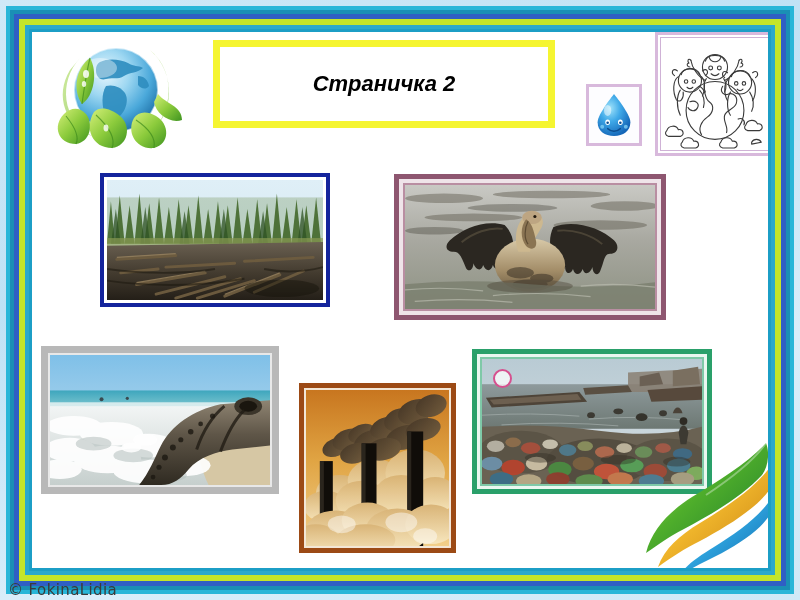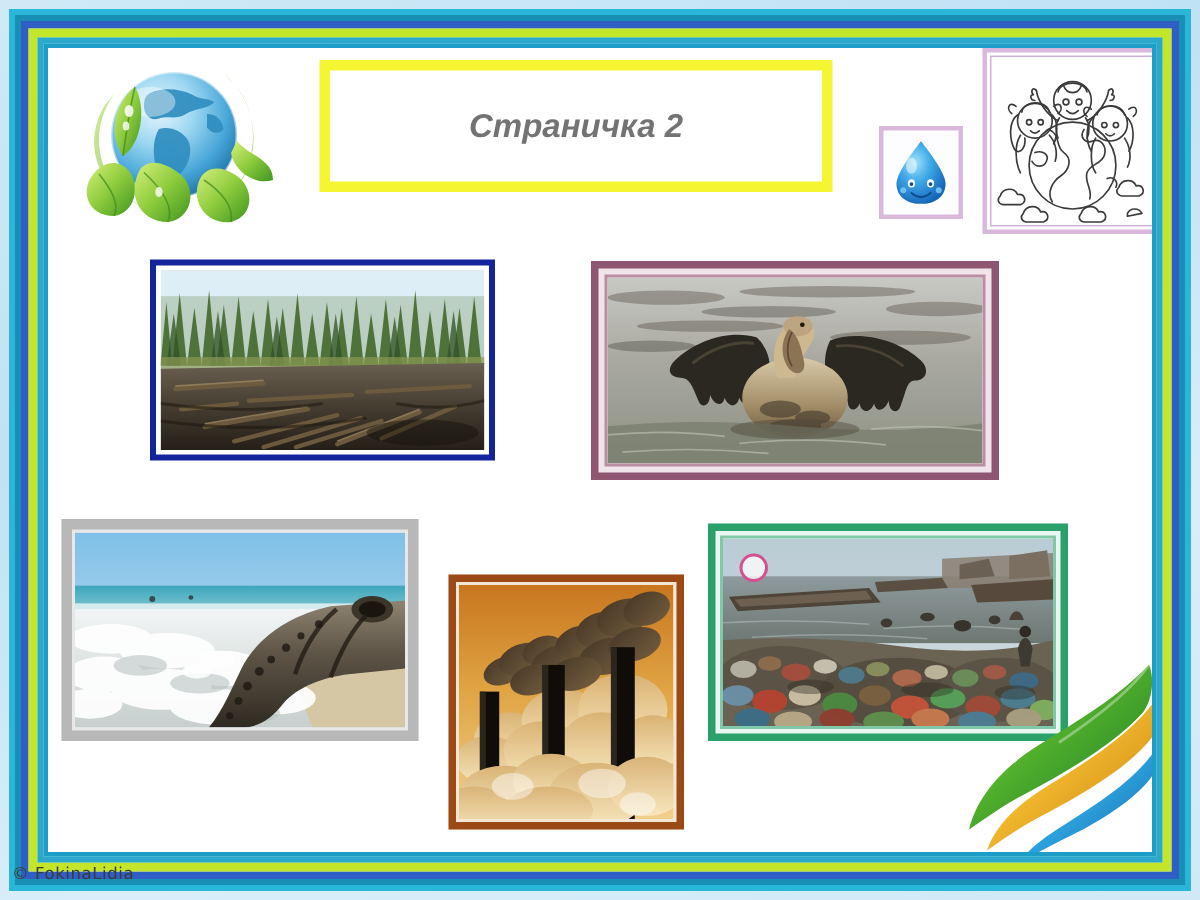--- a/index.html
+++ b/index.html
@@ -36,22 +36,22 @@
     left: 32px; top: 32px;
     right: 32px; bottom: 32px;
     background: #ffffff;
     overflow: hidden;
   }
 
   
   .watermark {
     position: absolute;
     left: 8px;
-    bottom: 11px;
-    font-size: 11px;
+    bottom: 1px;
+    font-size: 15px;
     color: #3a3a3a;
     letter-spacing: 0.4px;
     font-family: "DejaVu Sans", sans-serif;
     z-index: 40;
   }
 
   
   .title-box {
     position: absolute;
     left: 181px;
@@ -60,21 +60,21 @@
     height: 88px;
     background: #ffffff;
     border: 7px solid #f5f531;
     box-sizing: border-box;
     display: flex;
     flex-direction: column;
     align-items: center;
     justify-content: center;
   }
   .title-line {
-    color: #737373;
+    color: #000000;
     font-weight: bold;
     font-style: italic;
     font-size: 22px;
     line-height: 1.32;
     white-space: nowrap;
     font-family: "Liberation Sans", sans-serif;
   }
 
   
   .globe-logo {

